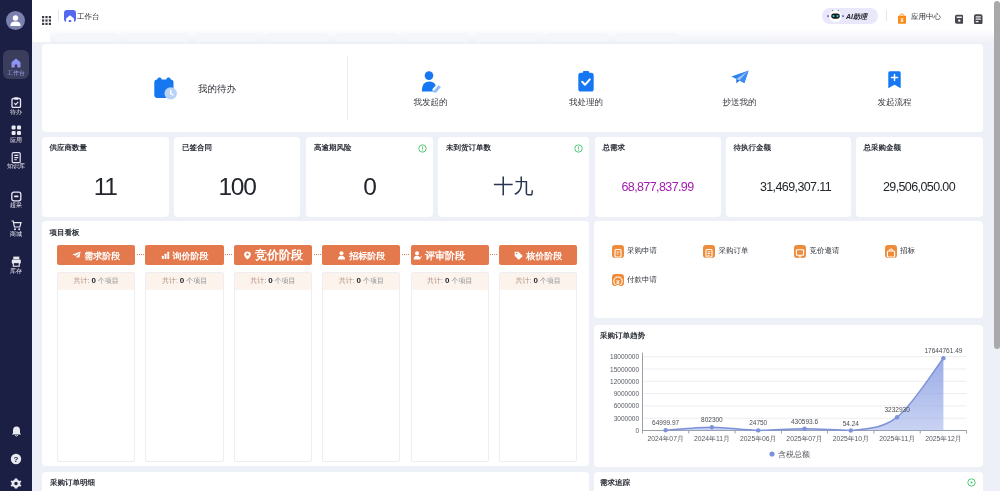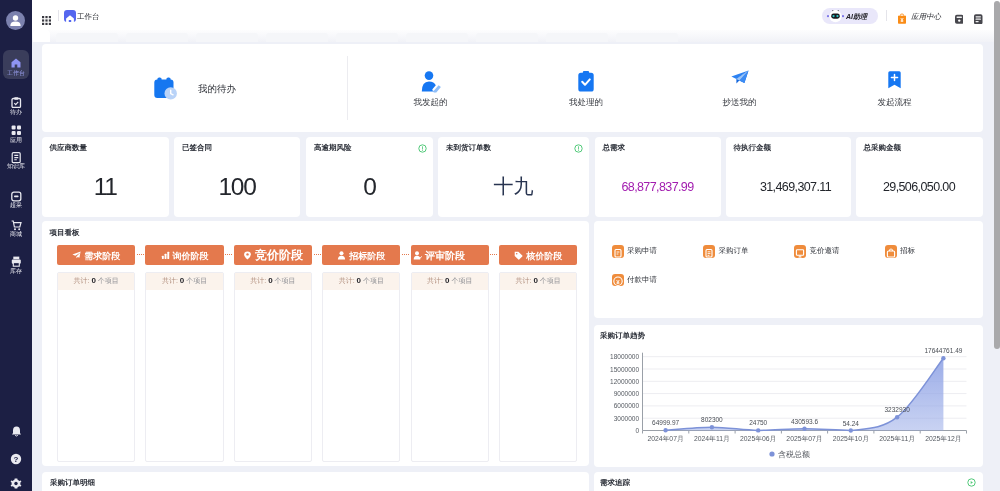--- a/index.html
+++ b/index.html
@@ -47,21 +47,21 @@
 <circle cx="11.45" cy="7.1" r="1.15" fill="#2ec6c6"></circle>
 </svg></div>
 <div class="abs" style="left:846px;top:12px;font-size:7px;font-weight:bold;font-style:italic;color:#222227;">AI助理</div>
 <div class="abs" style="left:886px;top:10px;width:1px;height:11px;background:#e4e4ea;"></div>
 <div class="abs" style="left:897px;top:10.3px;">
 <svg width="10" height="11" viewBox="0 0 11 12">
 <path d="M3.6 3.6 L3.6 2.6 Q3.6 1 5.5 1 Q7.4 1 7.4 2.6 L7.4 3.6" fill="none" stroke="#fa8c16" stroke-width="0.9"></path>
 <path d="M1.1 2.9 L9.9 2.9 L9.9 10.9 Q9.9 11.7 9.1 11.7 L1.9 11.7 Q1.1 11.7 1.1 10.9 Z" fill="#fa8c16"></path>
 <text x="5.5" y="9.6" font-size="6" fill="#fff" text-anchor="middle" font-weight="bold">¥</text>
 </svg></div>
-<div class="abs" style="left:911px;top:11.5px;font-size:7.5px;color:#26282e;font-style:italic;">应用中心</div>
+<div class="abs" style="left:911px;top:11.5px;font-size:7.5px;color:#26282e;">应用中心</div>
 <div class="abs" style="left:954.5px;top:10.3px;">
 <svg width="8.5" height="10.5" viewBox="0 0 8.5 10.5">
 <rect x="0" y="0.8" width="8.5" height="9" rx="1.8" fill="#47474d"></rect>
 <rect x="1.5" y="2.6" width="5.5" height="1.3" rx="0.65" fill="#fff" opacity="0.92"></rect>
 <circle cx="4.25" cy="6.6" r="1.2" fill="#fff"></circle>
 </svg></div>
 <div class="abs" style="left:974px;top:10.3px;">
 <svg width="8.5" height="10.5" viewBox="0 0 8.5 10.5">
 <rect x="0" y="0.3" width="8.5" height="10" rx="1.8" fill="#47474d"></rect>
 <rect x="1.5" y="2.2" width="5.5" height="1.2" rx="0.6" fill="#fff" opacity="0.92"></rect>

